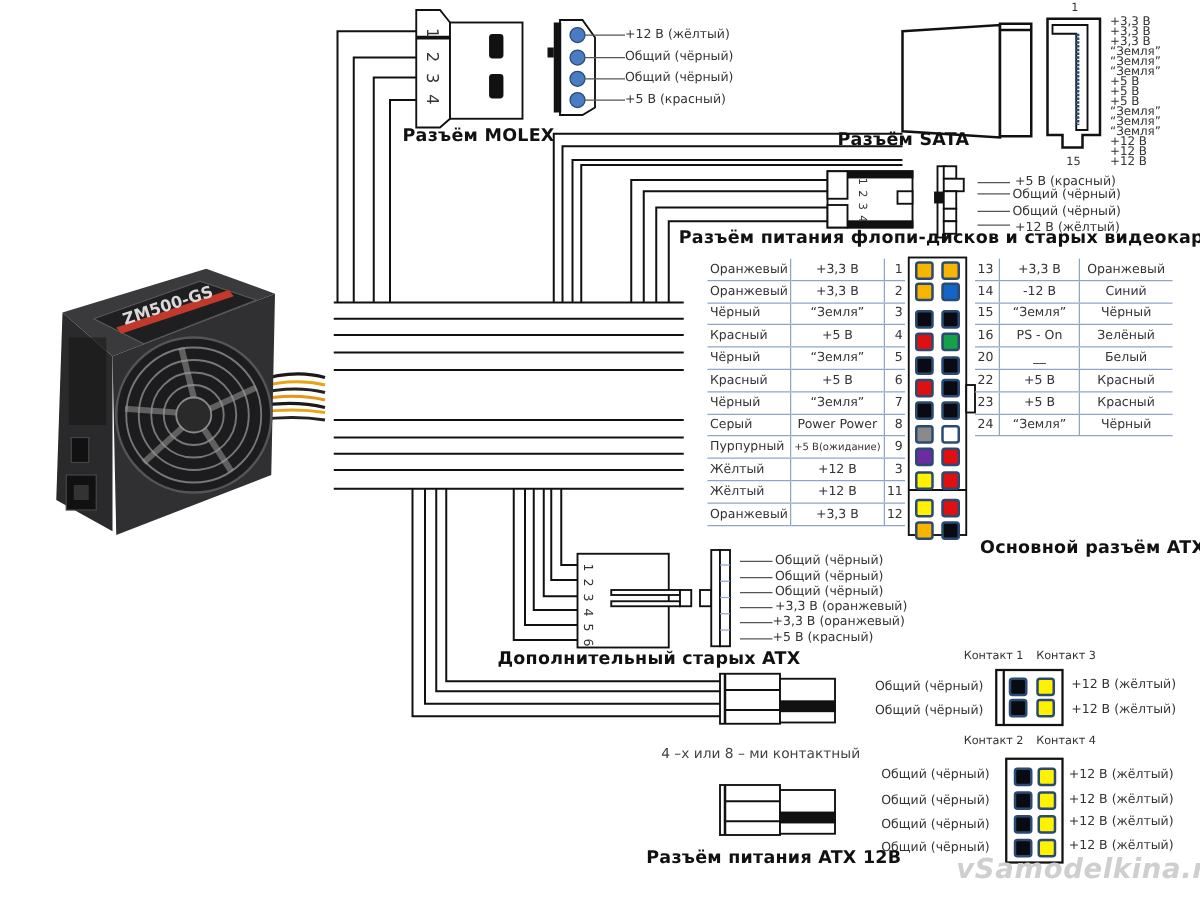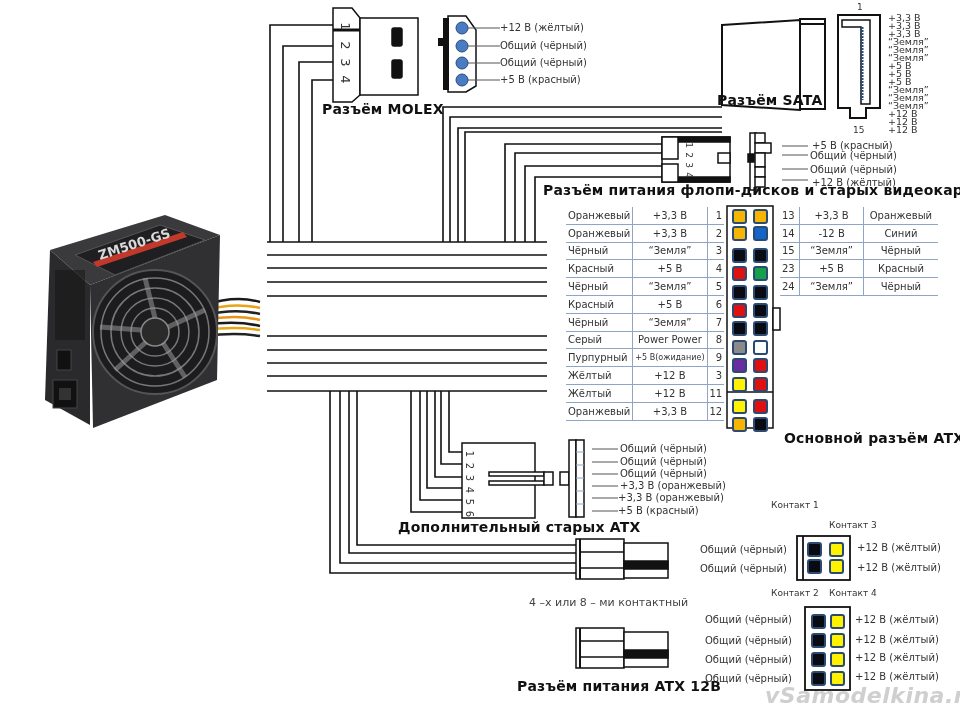--- a/index.html
+++ b/index.html
@@ -256,21 +256,21 @@
   <div>+5 В</div>
   <div>+5 В</div>
   <div>+5 В</div>
   <div>“Земля”</div>
   <div>“Земля”</div>
   <div>“Земля”</div>
   <div>+12 В</div>
   <div>+12 В</div>
   <div>+12 В</div>
 </div>
-<div class="abs title" style="left:670px;top:92px;margin-left:47px;">Разъём SATA</div>
+<div class="abs title" style="left:670px;top:104px;">Разъём SATA</div>
 
 <div class="abs lbl9" style="left:686px;top:140px;line-height:10px;">
   <div style="transform:rotate(90deg);">1</div>
   <div style="transform:rotate(90deg);">2</div>
   <div style="transform:rotate(90deg);">3</div>
   <div style="transform:rotate(90deg);">4</div>
 </div>
 <div class="abs lbl" style="left:812px;top:140px;">+5 В (красный)</div>
 <div class="abs lbl" style="left:810px;top:150px;">Общий (чёрный)</div>
 <div class="abs lbl" style="left:810px;top:164px;">Общий (чёрный)</div>
@@ -350,20 +350,35 @@
       </tr>
       <tr>
         <td style="width:16px">14</td>
         <td class="c vl" style="width:62px">-12 В</td>
         <td class="c vl" style="width:72px">Синий</td>
       </tr>
       <tr>
         <td style="width:16px">15</td>
         <td class="c vl" style="width:62px">“Земля”</td>
         <td class="c vl" style="width:72px">Чёрный</td>
+      </tr>
+      <tr>
+        <td style="width:16px">16</td>
+        <td class="c vl" style="width:62px">PS - On</td>
+        <td class="c vl" style="width:72px">Зелёный</td>
+      </tr>
+      <tr>
+        <td style="width:16px">20</td>
+        <td class="c vl" style="width:62px">__</td>
+        <td class="c vl" style="width:72px">Белый</td>
+      </tr>
+      <tr>
+        <td style="width:16px">22</td>
+        <td class="c vl" style="width:62px">+5 В</td>
+        <td class="c vl" style="width:72px">Красный</td>
       </tr>
       <tr>
         <td style="width:16px">23</td>
         <td class="c vl" style="width:62px">+5 В</td>
         <td class="c vl" style="width:72px">Красный</td>
       </tr>
       <tr>
         <td style="width:16px">24</td>
         <td class="c vl" style="width:62px">“Земля”</td>
         <td class="c vl" style="width:72px">Чёрный</td>
@@ -407,21 +422,21 @@
   <div style="transform:rotate(90deg);">6</div>
 </div>
 <div class="abs lbl" style="left:620px;top:443px;">Общий (чёрный)</div>
 <div class="abs lbl" style="left:620px;top:456px;">Общий (чёрный)</div>
 <div class="abs lbl" style="left:620px;top:468px;">Общий (чёрный)</div>
 <div class="abs lbl" style="left:620px;top:480px;">+3,3 В (оранжевый)</div>
 <div class="abs lbl" style="left:618px;top:492px;">+3,3 В (оранжевый)</div>
 <div class="abs lbl" style="left:618px;top:505px;">+5 В (красный)</div>
 <div class="abs title" style="left:398px;top:519px;">Дополнительный старых ATX</div>
 
-<div class="abs lbl9" style="left:771px;top:500px;">Контакт 1</div>
+<div class="abs lbl9" style="left:771px;top:520px;">Контакт 1</div>
 <div class="abs lbl9" style="left:829px;top:520px;">Контакт 3</div>
 <div class="abs lbl" style="left:700px;top:544px;">Общий (чёрный)</div>
 <div class="abs lbl" style="left:700px;top:563px;">Общий (чёрный)</div>
 <div class="abs lbl" style="left:857px;top:542px;">+12 В (жёлтый)</div>
 <div class="abs lbl" style="left:857px;top:562px;">+12 В (жёлтый)</div>
 <div id="pins-4" class="abs" style="left:797px;top:536px;width:53px;height:44px;">
     <div class="pin" style="left: 10px; top: 6px; background: rgb(10, 10, 18);"></div>
     <div class="pin" style="left: 32px; top: 6px; background: rgb(255, 242, 0);"></div>
     <div class="pin" style="left: 10px; top: 23px; background: rgb(10, 10, 18);"></div>
     <div class="pin" style="left: 32px; top: 23px; background: rgb(255, 242, 0);"></div>

